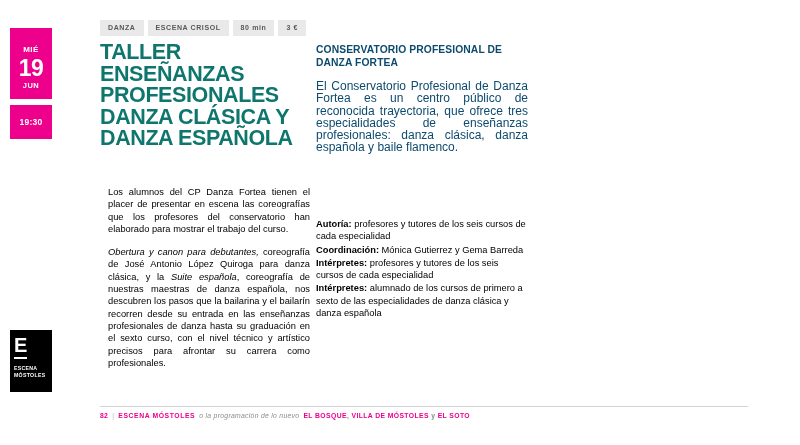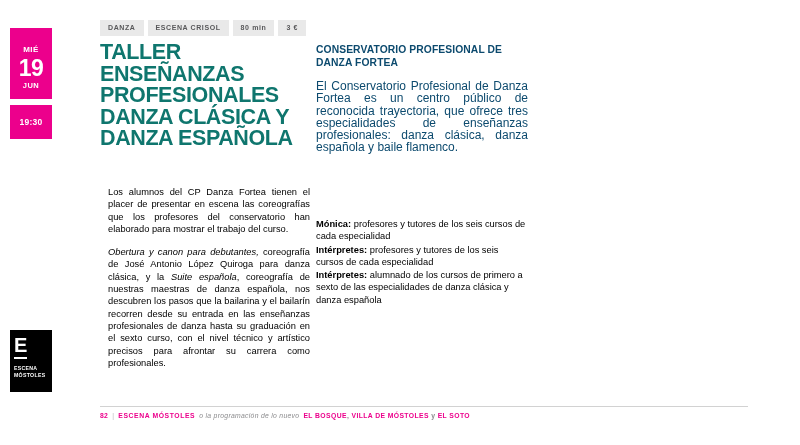--- a/index.html
+++ b/index.html
@@ -206,21 +206,22 @@
     <p>Los alumnos del CP Danza Fortea tienen el placer de presentar en escena las coreografías que los profesores del conservatorio han elaborado para mostrar el trabajo del curso.</p>
     <p class="p2"><em>Obertura y canon para debutantes,</em><span> coreografía de José Antonio López Quiroga para danza clásica, y la </span><em>Suite española</em><span>, coreografía de nuestras maestras de danza española, nos descubren los pasos que la bailarina y el bailarín recorren desde su entrada en las enseñanzas profesionales de danza hasta su graduación en el sexto curso, con el nivel técnico y artístico precisos para afrontar su carrera como profesionales.</span></p>
   </div>
 
   <div class="col2">
     <h2>CONSERVATORIO PROFESIONAL DE DANZA FORTEA</h2>
     <p>El Conservatorio Profesional de Danza Fortea es un centro público de reconocida trayectoria, que ofrece tres especialidades de enseñanzas profesionales: danza clásica, danza española y baile flamenco.</p>
   </div>
 
   <div class="credits">
-    <div><b>Mónica:</b><span> profesores y tutores de los seis cursos de cada especialidad</span></div>
+    <div><b>Autoría:</b><span> profesores y tutores de los seis cursos de cada especialidad</span></div>
+    <div><b>Coordinación:</b><span> Mónica Gutierrez y Gema Barreda</span></div>
     <div><b>Intérpretes:</b><span> profesores y tutores de los seis cursos de cada especialidad</span></div>
     <div><b>Intérpretes:</b><span> alumnado de los cursos de primero a sexto de las especialidades de danza clásica y danza española</span></div>
   </div>
 
   <div class="right-panel">
     
     
     
     
   </div>

